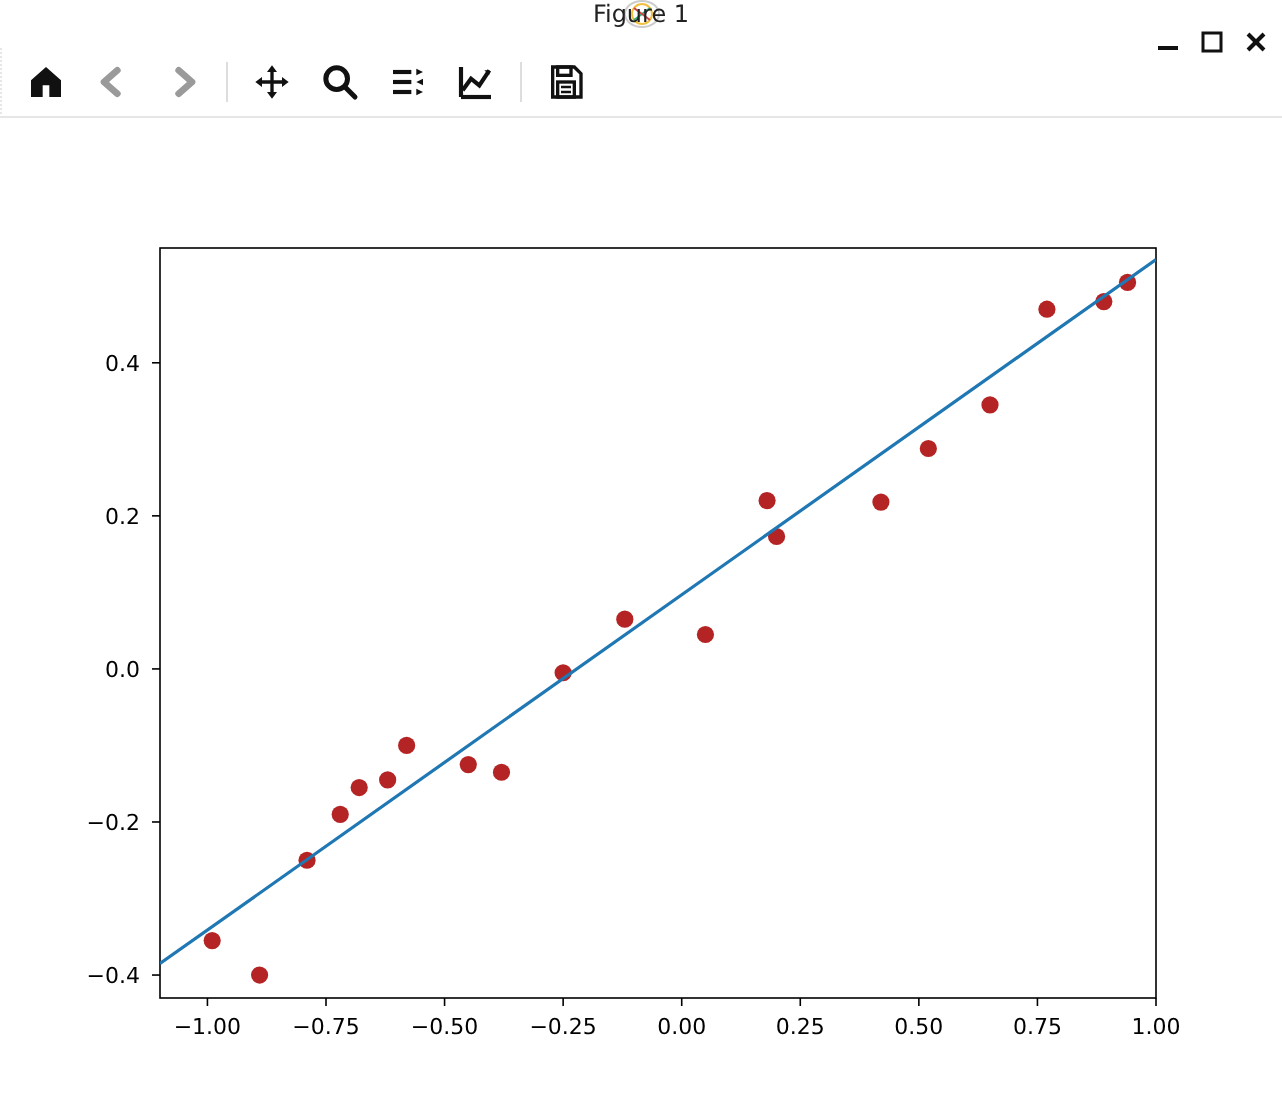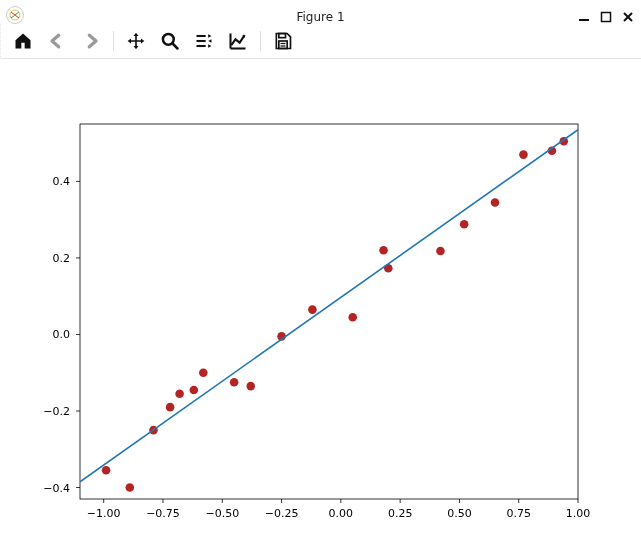--- a/index.html
+++ b/index.html
@@ -8,23 +8,24 @@
     width: 641px;
     height: 547px;
     background: #ffffff;
     font-family: "DejaVu Sans", "Helvetica Neue", Arial, sans-serif;
     color: #000;
     overflow: hidden;
   }
   .titlebar {
     height: 24px;
     display: flex;
-    align-items: flex-end;
+    align-items: center;
     position: relative;
     padding: 0 6px;
+    flex-direction: column;
   }
   .titlebar .app-icon {
     width: 16px; height: 16px;
     border-radius: 50%;
     border: 1px solid #ccc;
     display: flex; align-items: center; justify-content: center;
   }
   .titlebar .title {
     position: absolute;
     left: 0; right: 0;

